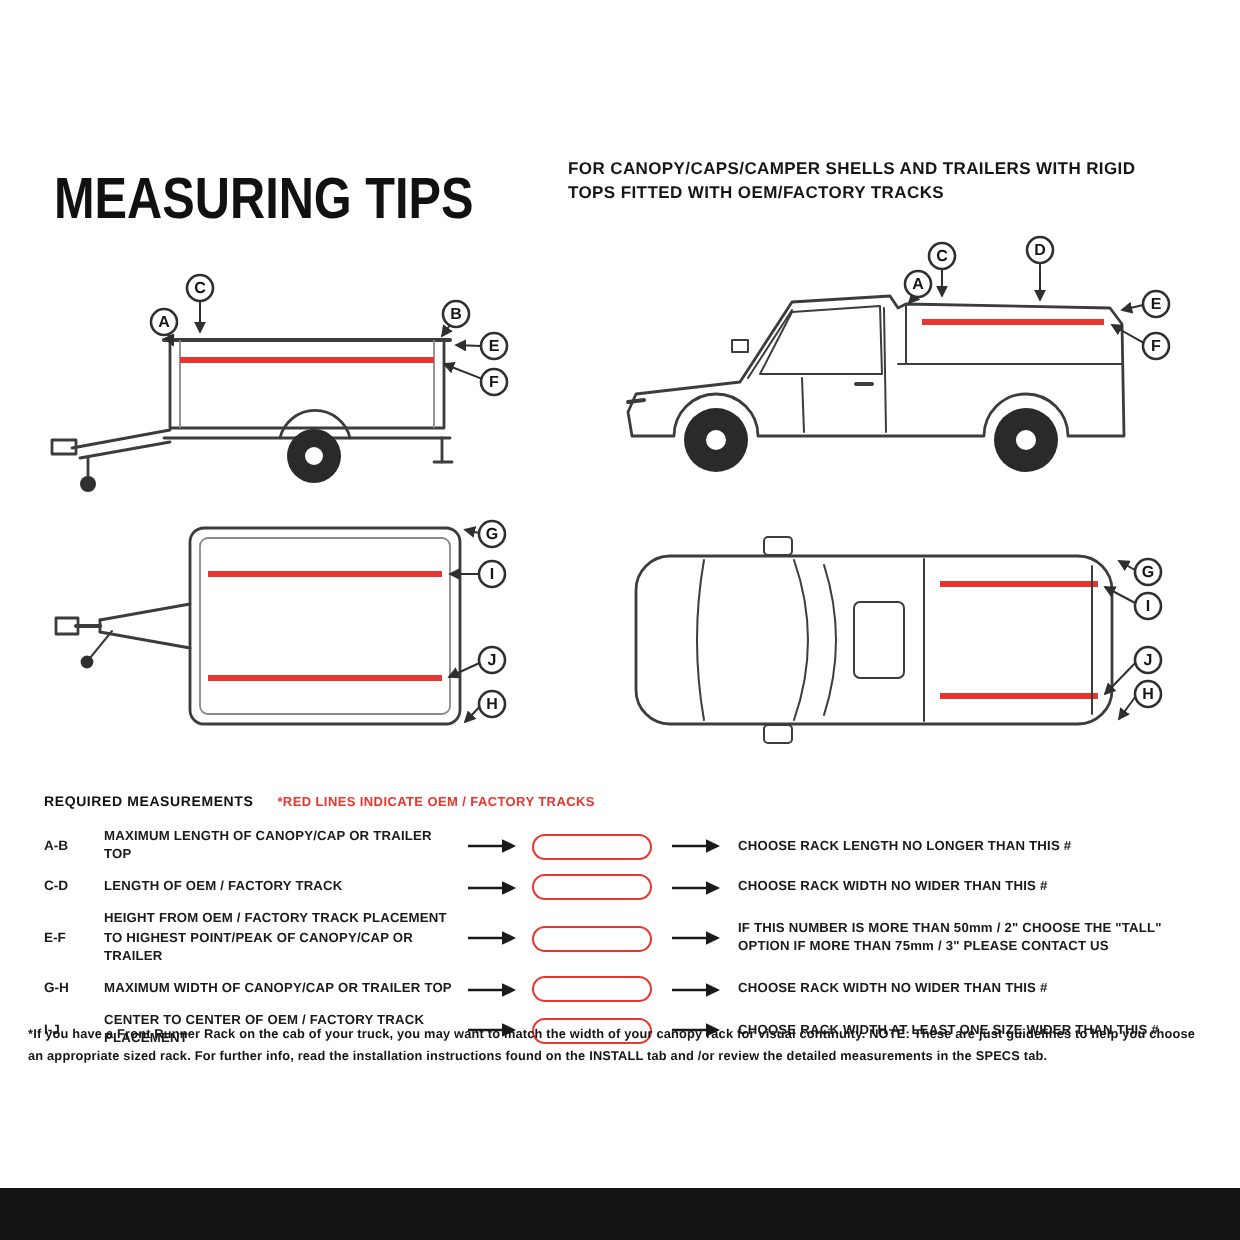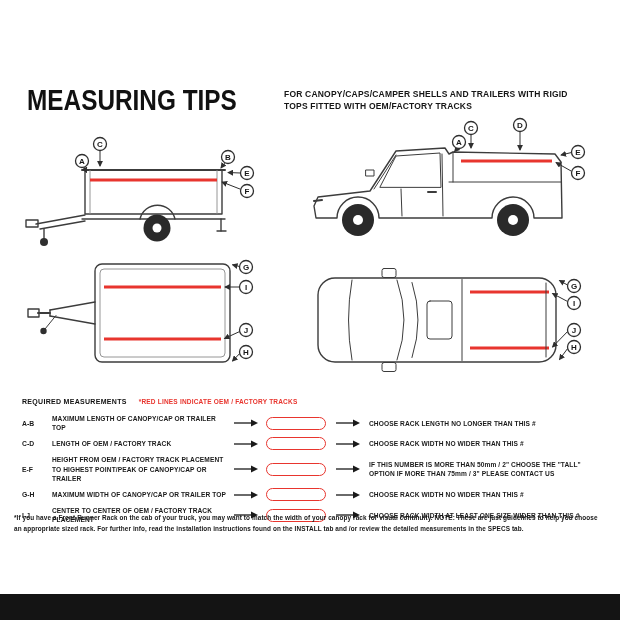--- a/index.html
+++ b/index.html
@@ -2,21 +2,21 @@
 <html><head>
 <meta charset="utf-8">
 <style>
   * { margin:0; padding:0; box-sizing:border-box; }
   html,body { width:620px; height:620px; }
   body { background:#ffffff; font-family:"Liberation Sans", sans-serif; color:#1a1a1a; }
   #page { position:relative; width:620px; height:620px; background:#fff; overflow:hidden; }
 
   .title { position:absolute; left:27px; top:84px; font-size:29px; font-weight:800;
            color:#111; transform:scaleX(0.84); transform-origin:0 50%; white-space:nowrap; letter-spacing:0; }
-  .subtitle { position:absolute; left:284px; top:88px; width:300px;
+  .subtitle { position:absolute; left:284px; top:78px; width:300px;
               font-size:8.5px; font-weight:700; line-height:1.45; letter-spacing:0.2px; color:#161616; }
 
   svg.diagrams { position:absolute; left:0; top:0; }
   .ln  { stroke:#3c3c3c; stroke-width:1.4; fill:none; stroke-linejoin:round; stroke-linecap:round; }
   .ln1 { stroke:#3c3c3c; stroke-width:1; fill:none; stroke-linejoin:round; stroke-linecap:round; }
   .lnt { stroke:#8a8a8a; stroke-width:0.9; fill:none; }
   .lw2 { stroke-width:2; }
   .track { stroke:#e8352e; stroke-width:3; fill:none; }
   .leader { stroke:#2f2f2f; stroke-width:1; fill:none; marker-end:url(#ah); }
   .co  { fill:#ffffff; stroke:#2f2f2f; stroke-width:1.3; }

